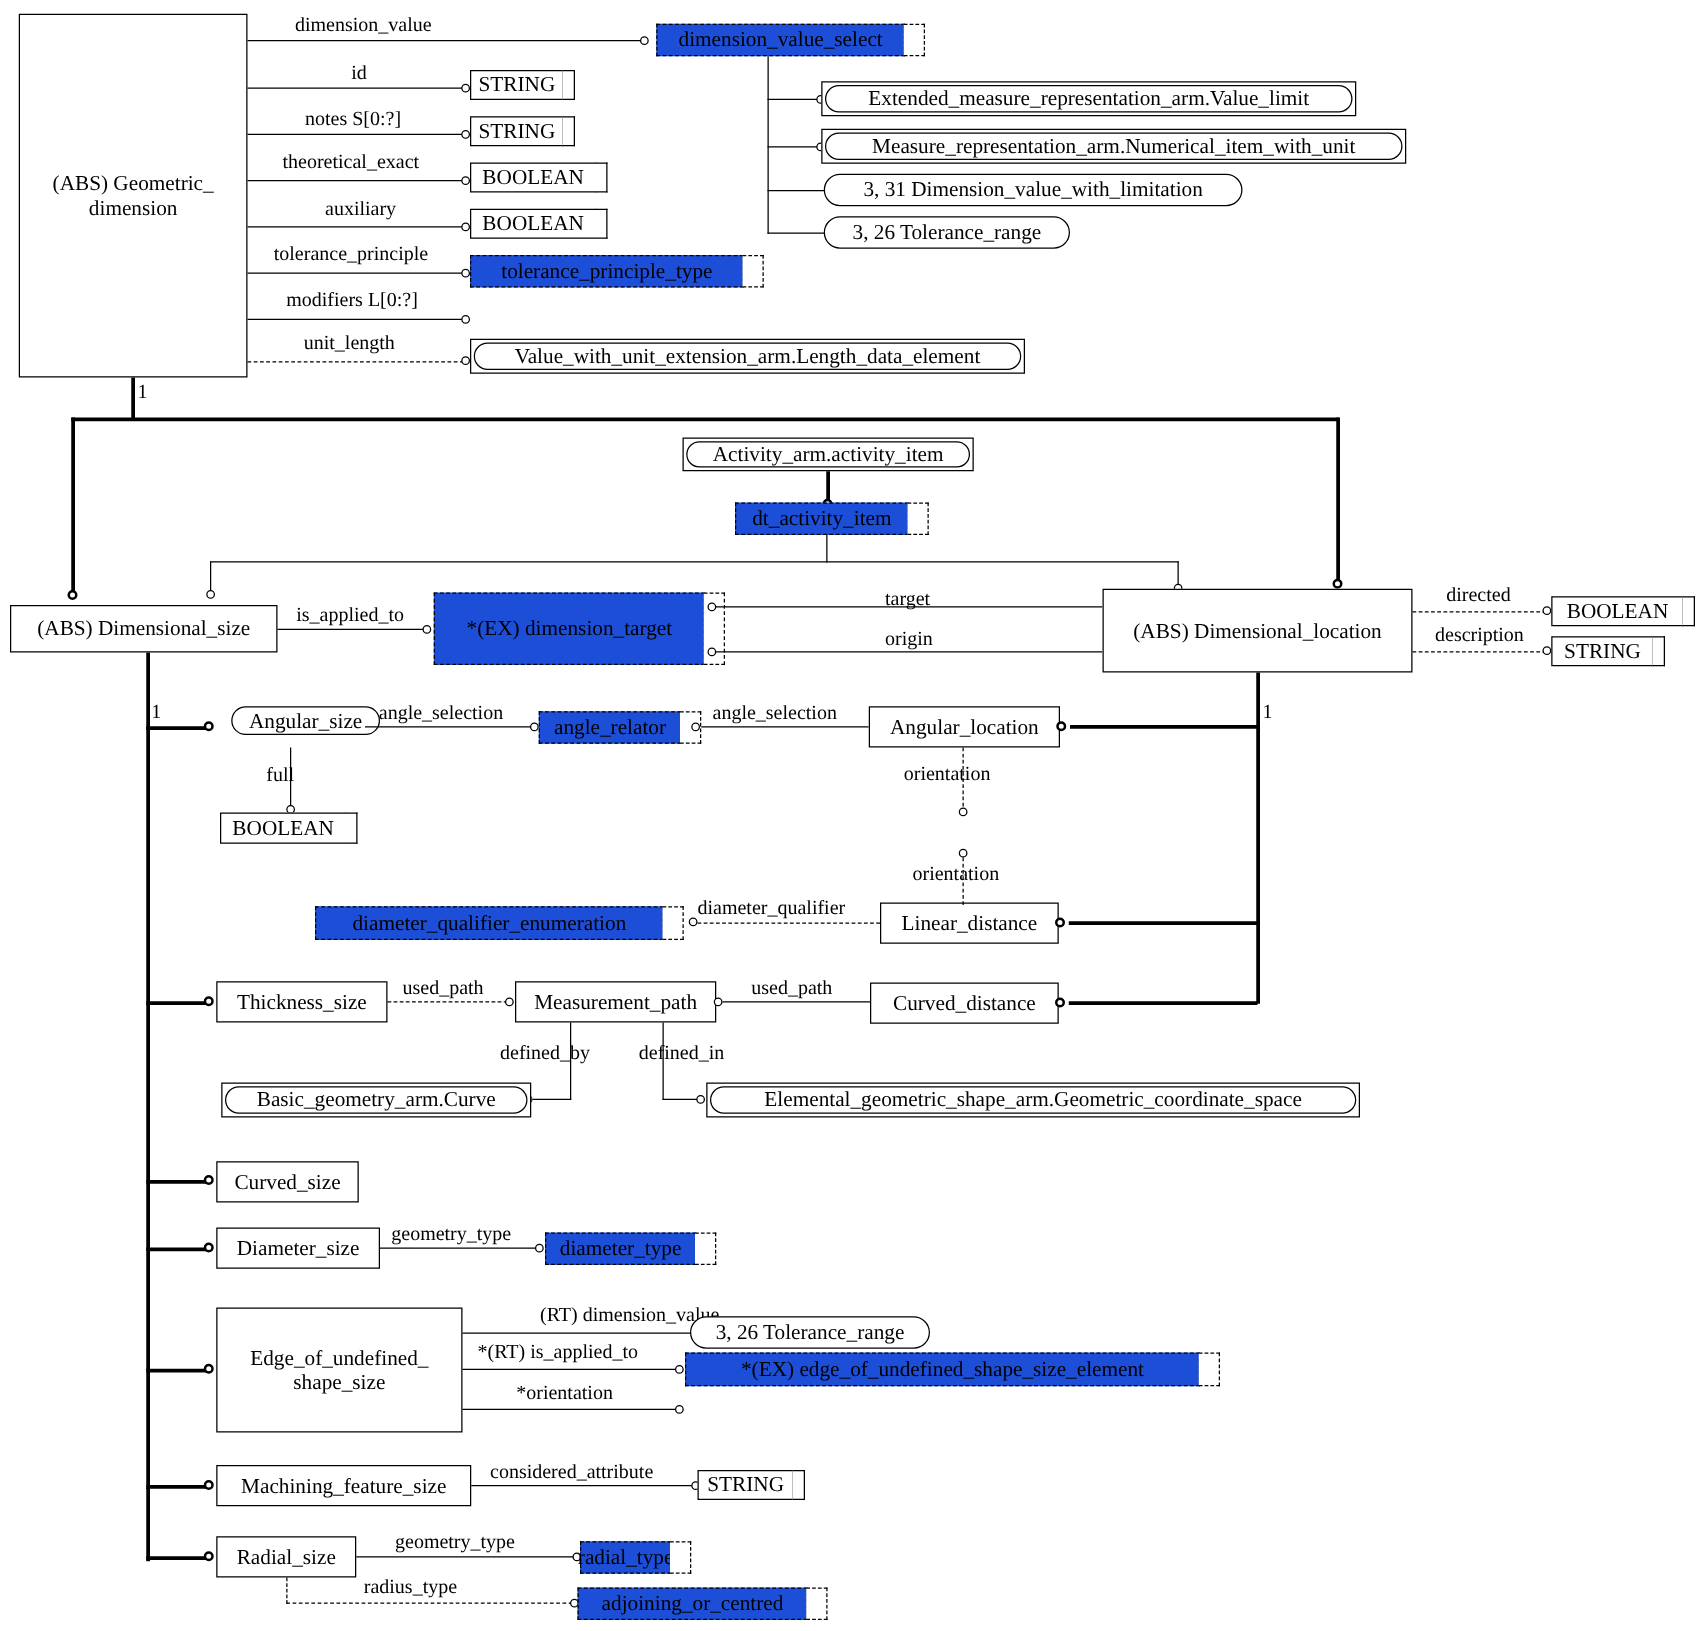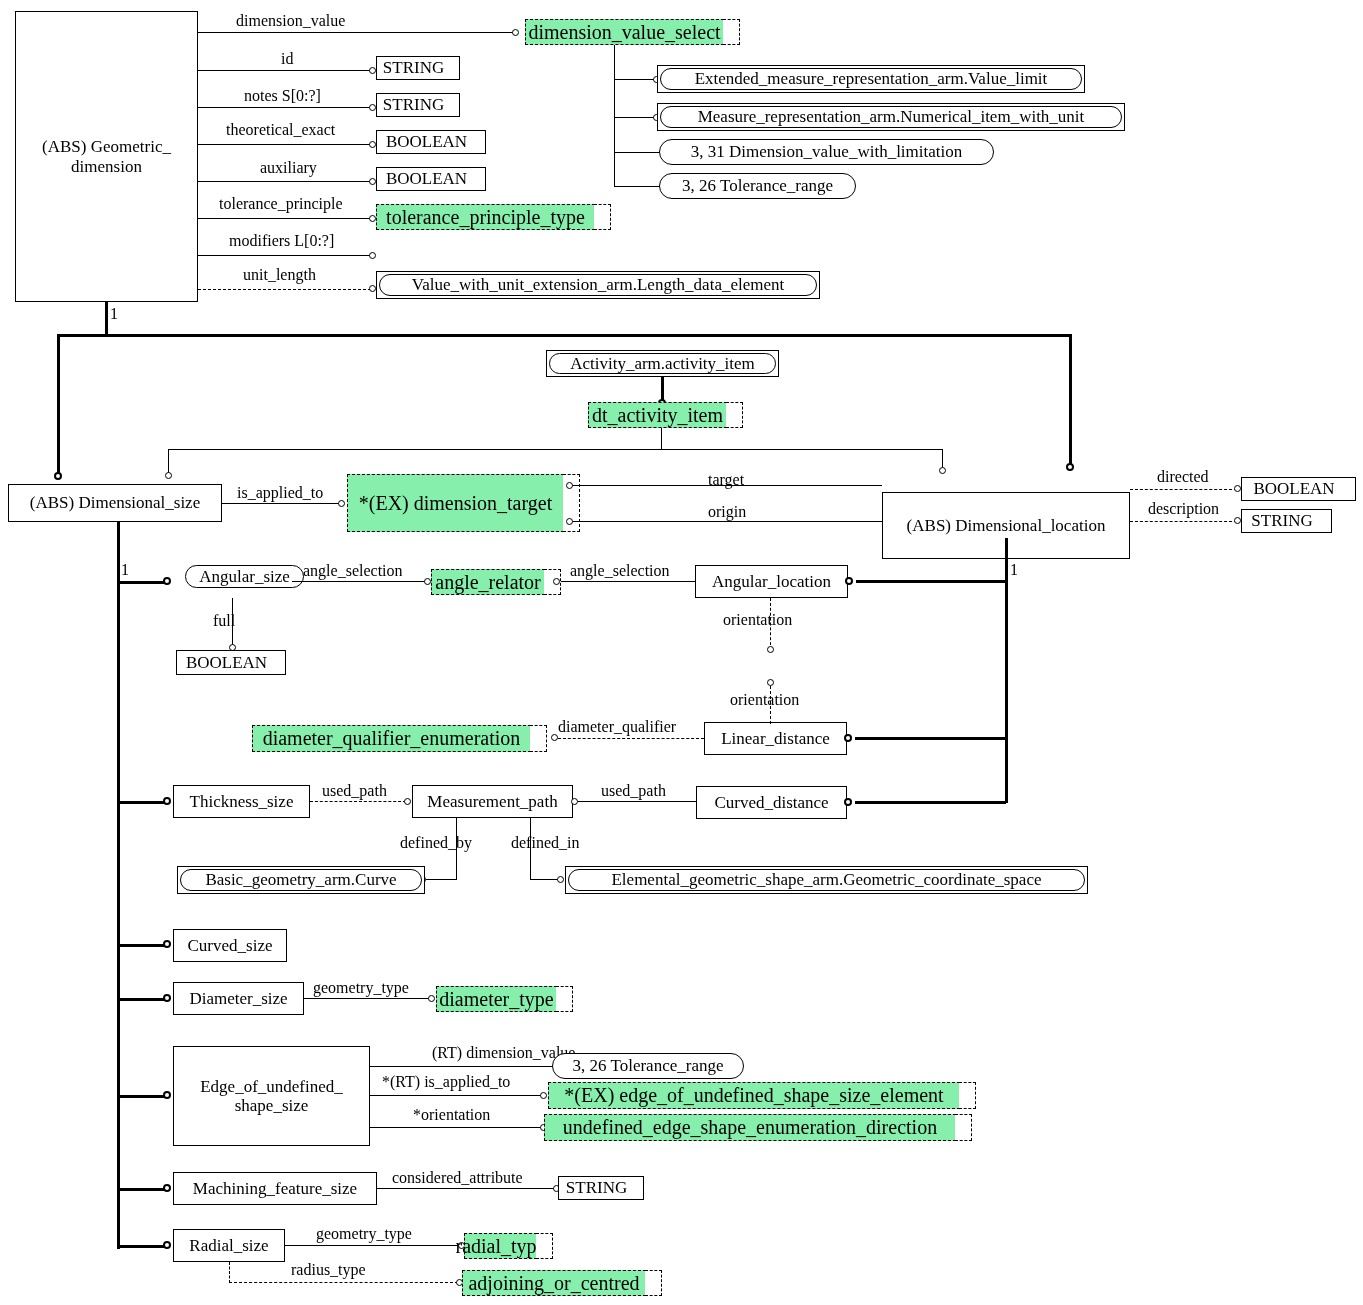--- a/index.html
+++ b/index.html
@@ -43,23 +43,23 @@
     font-size:17px; white-space:nowrap;
   }
   .simple .sbar{
     position:absolute;right:0px;top:0;bottom:0;width:9px;
     border:1.4px solid #000;border-left:none;background:#fff;
   }
   
   .dtype{ position:absolute; box-sizing:border-box; }
   .dtype .dbox{
     position:absolute;left:0;top:0;bottom:0;right:16px;
-    border:1.5px dashed #000;background:#86efac;
+    border:1.5px dashed #000;background:#1d4ed8;
     display:flex;align-items:center;justify-content:center;
-    font-size:20px;white-space:nowrap;
+    font-size:17px;white-space:nowrap;
   }
   .dtype .dbar{
     position:absolute;right:0;top:0;bottom:0;width:16px;
     border:1.5px dashed #000;border-left:none;background:#fff;
   }
   
   .h,.v{ position:absolute; background:#000; }
   .h{ height:1.4px; }
   .v{ width:1.4px; }
   .thick.h{ height:2.6px; }
@@ -216,21 +216,21 @@
     <div class="dbar"></div>
   </div>
 
   <div class="h" style="left:570px;top:485px;width:312px;"></div>
   <div class="circ" style="left:566px;top:482px;"></div>
   <div class="lbl" style="left:708px;top:472px;">target</div>
   <div class="h" style="left:570px;top:521px;width:312px;"></div>
   <div class="circ" style="left:566px;top:518px;"></div>
   <div class="lbl" style="left:708px;top:504px;">origin</div>
 
-  <div class="node ent" style="left:882px;top:471px;width:248px;height:67px;margin-top:21px;">
+  <div class="node ent" style="left:882px;top:471px;width:248px;height:67px;">
     <span>(ABS) Dimensional_location</span>
   </div>
 
   <div class="dh" style="left:1130px;top:489px;width:107px;"></div>
   <div class="circ" style="left:1234px;top:485px;"></div>
   <div class="lbl" style="left:1157px;top:469px;">directed</div>
   <div class="dh" style="left:1130px;top:521px;width:107px;"></div>
   <div class="circ" style="left:1234px;top:517px;"></div>
   <div class="lbl" style="left:1148px;top:501px;">description</div>
 
@@ -294,24 +294,20 @@
   <div class="circ" style="left:540px;top:1092px;"></div>
   <div class="lbl" style="left:382px;top:1074px;">*(RT) is_applied_to</div>
   <div class="dtype" style="left:548px;top:1082px;width:428px;height:27px;">
     <div class="dbox">*(EX) edge_of_undefined_shape_size_element</div>
     <div class="dbar"></div>
   </div>
 
   <div class="h" style="left:370px;top:1127px;width:172px;"></div>
   <div class="circ" style="left:540px;top:1124px;"></div>
   <div class="lbl" style="left:413px;top:1107px;">*orientation</div>
-  <div class="dtype" style="left:544px;top:1114px;width:428px;height:27px;">
-    <div class="dbox">undefined_edge_shape_enumeration_direction</div>
-    <div class="dbar"></div>
-  </div>
 
   <div class="thick h" style="left:117px;top:1188px;width:50px;"></div>
   <div class="circf" style="left:163px;top:1184px;"></div>
   <div class="node ent" style="left:173px;top:1172px;width:204px;height:33px;">
     <span>Machining_feature_size</span>
   </div>
   <div class="h" style="left:377px;top:1188px;width:178px;"></div>
   <div class="circ" style="left:553px;top:1185px;"></div>
   <div class="lbl" style="left:392px;top:1170px;">considered_attribute</div>
   <div class="simple" style="left:558px;top:1176px;width:86px;height:24px;">

